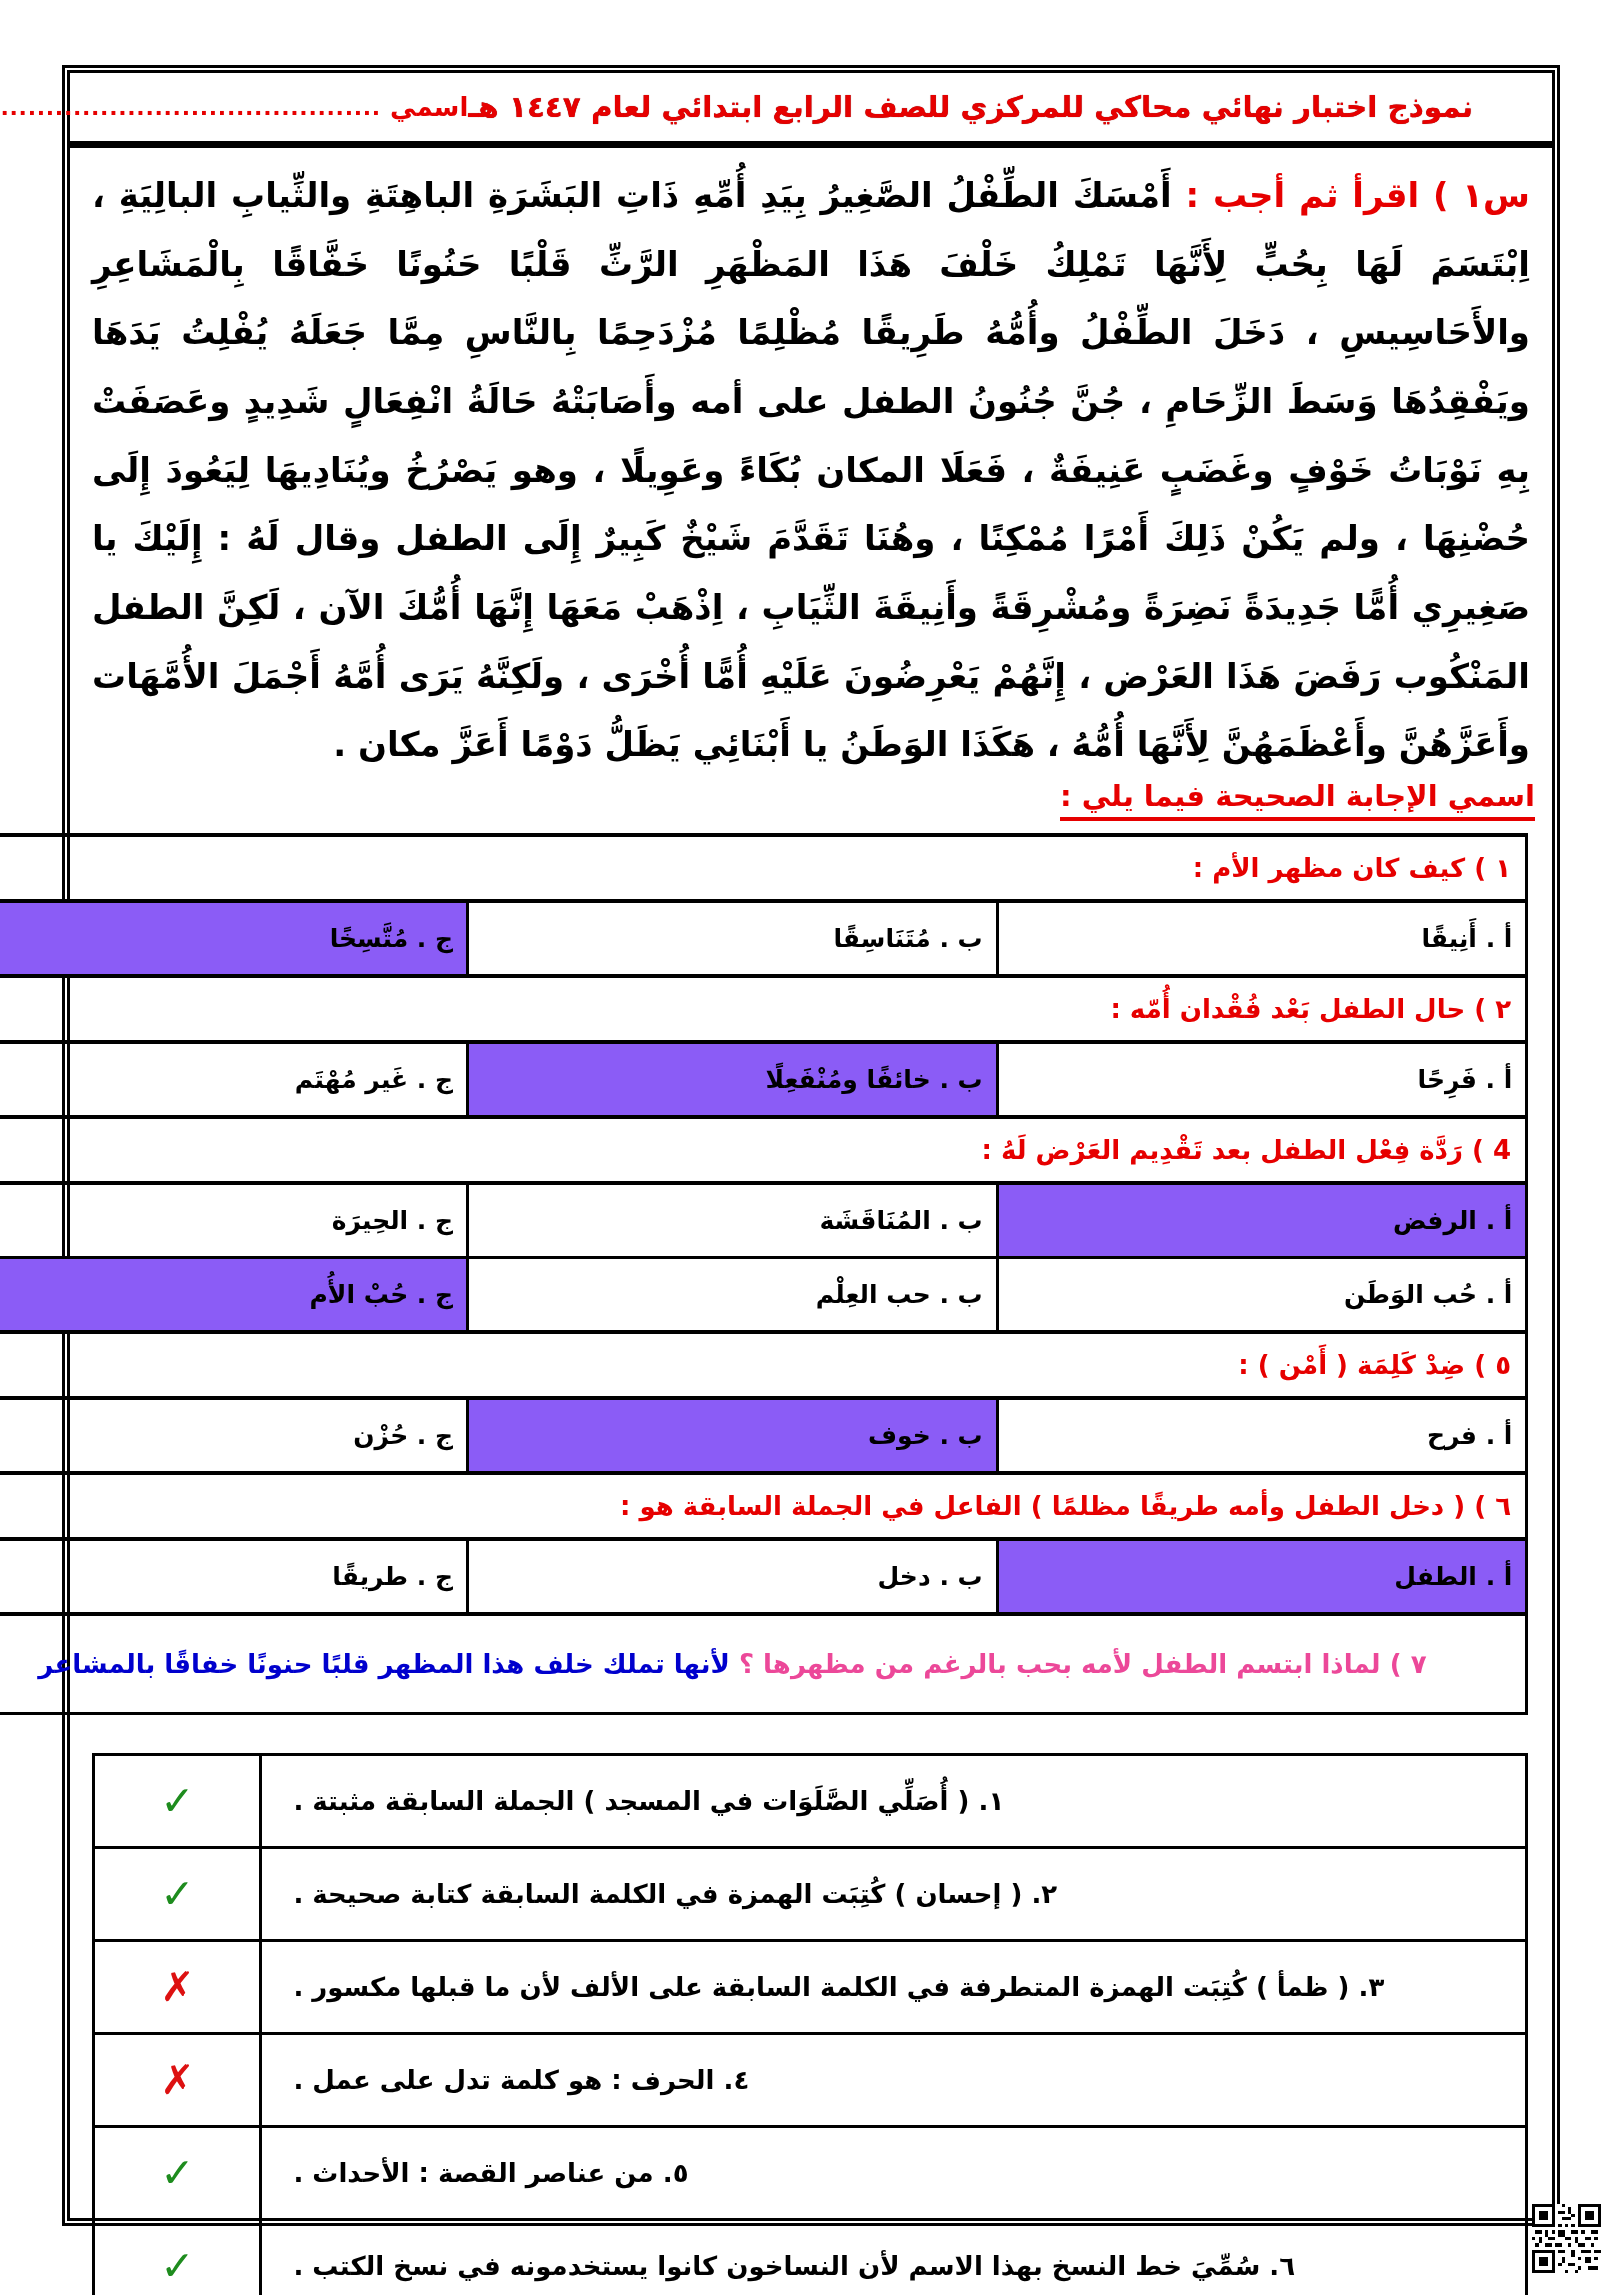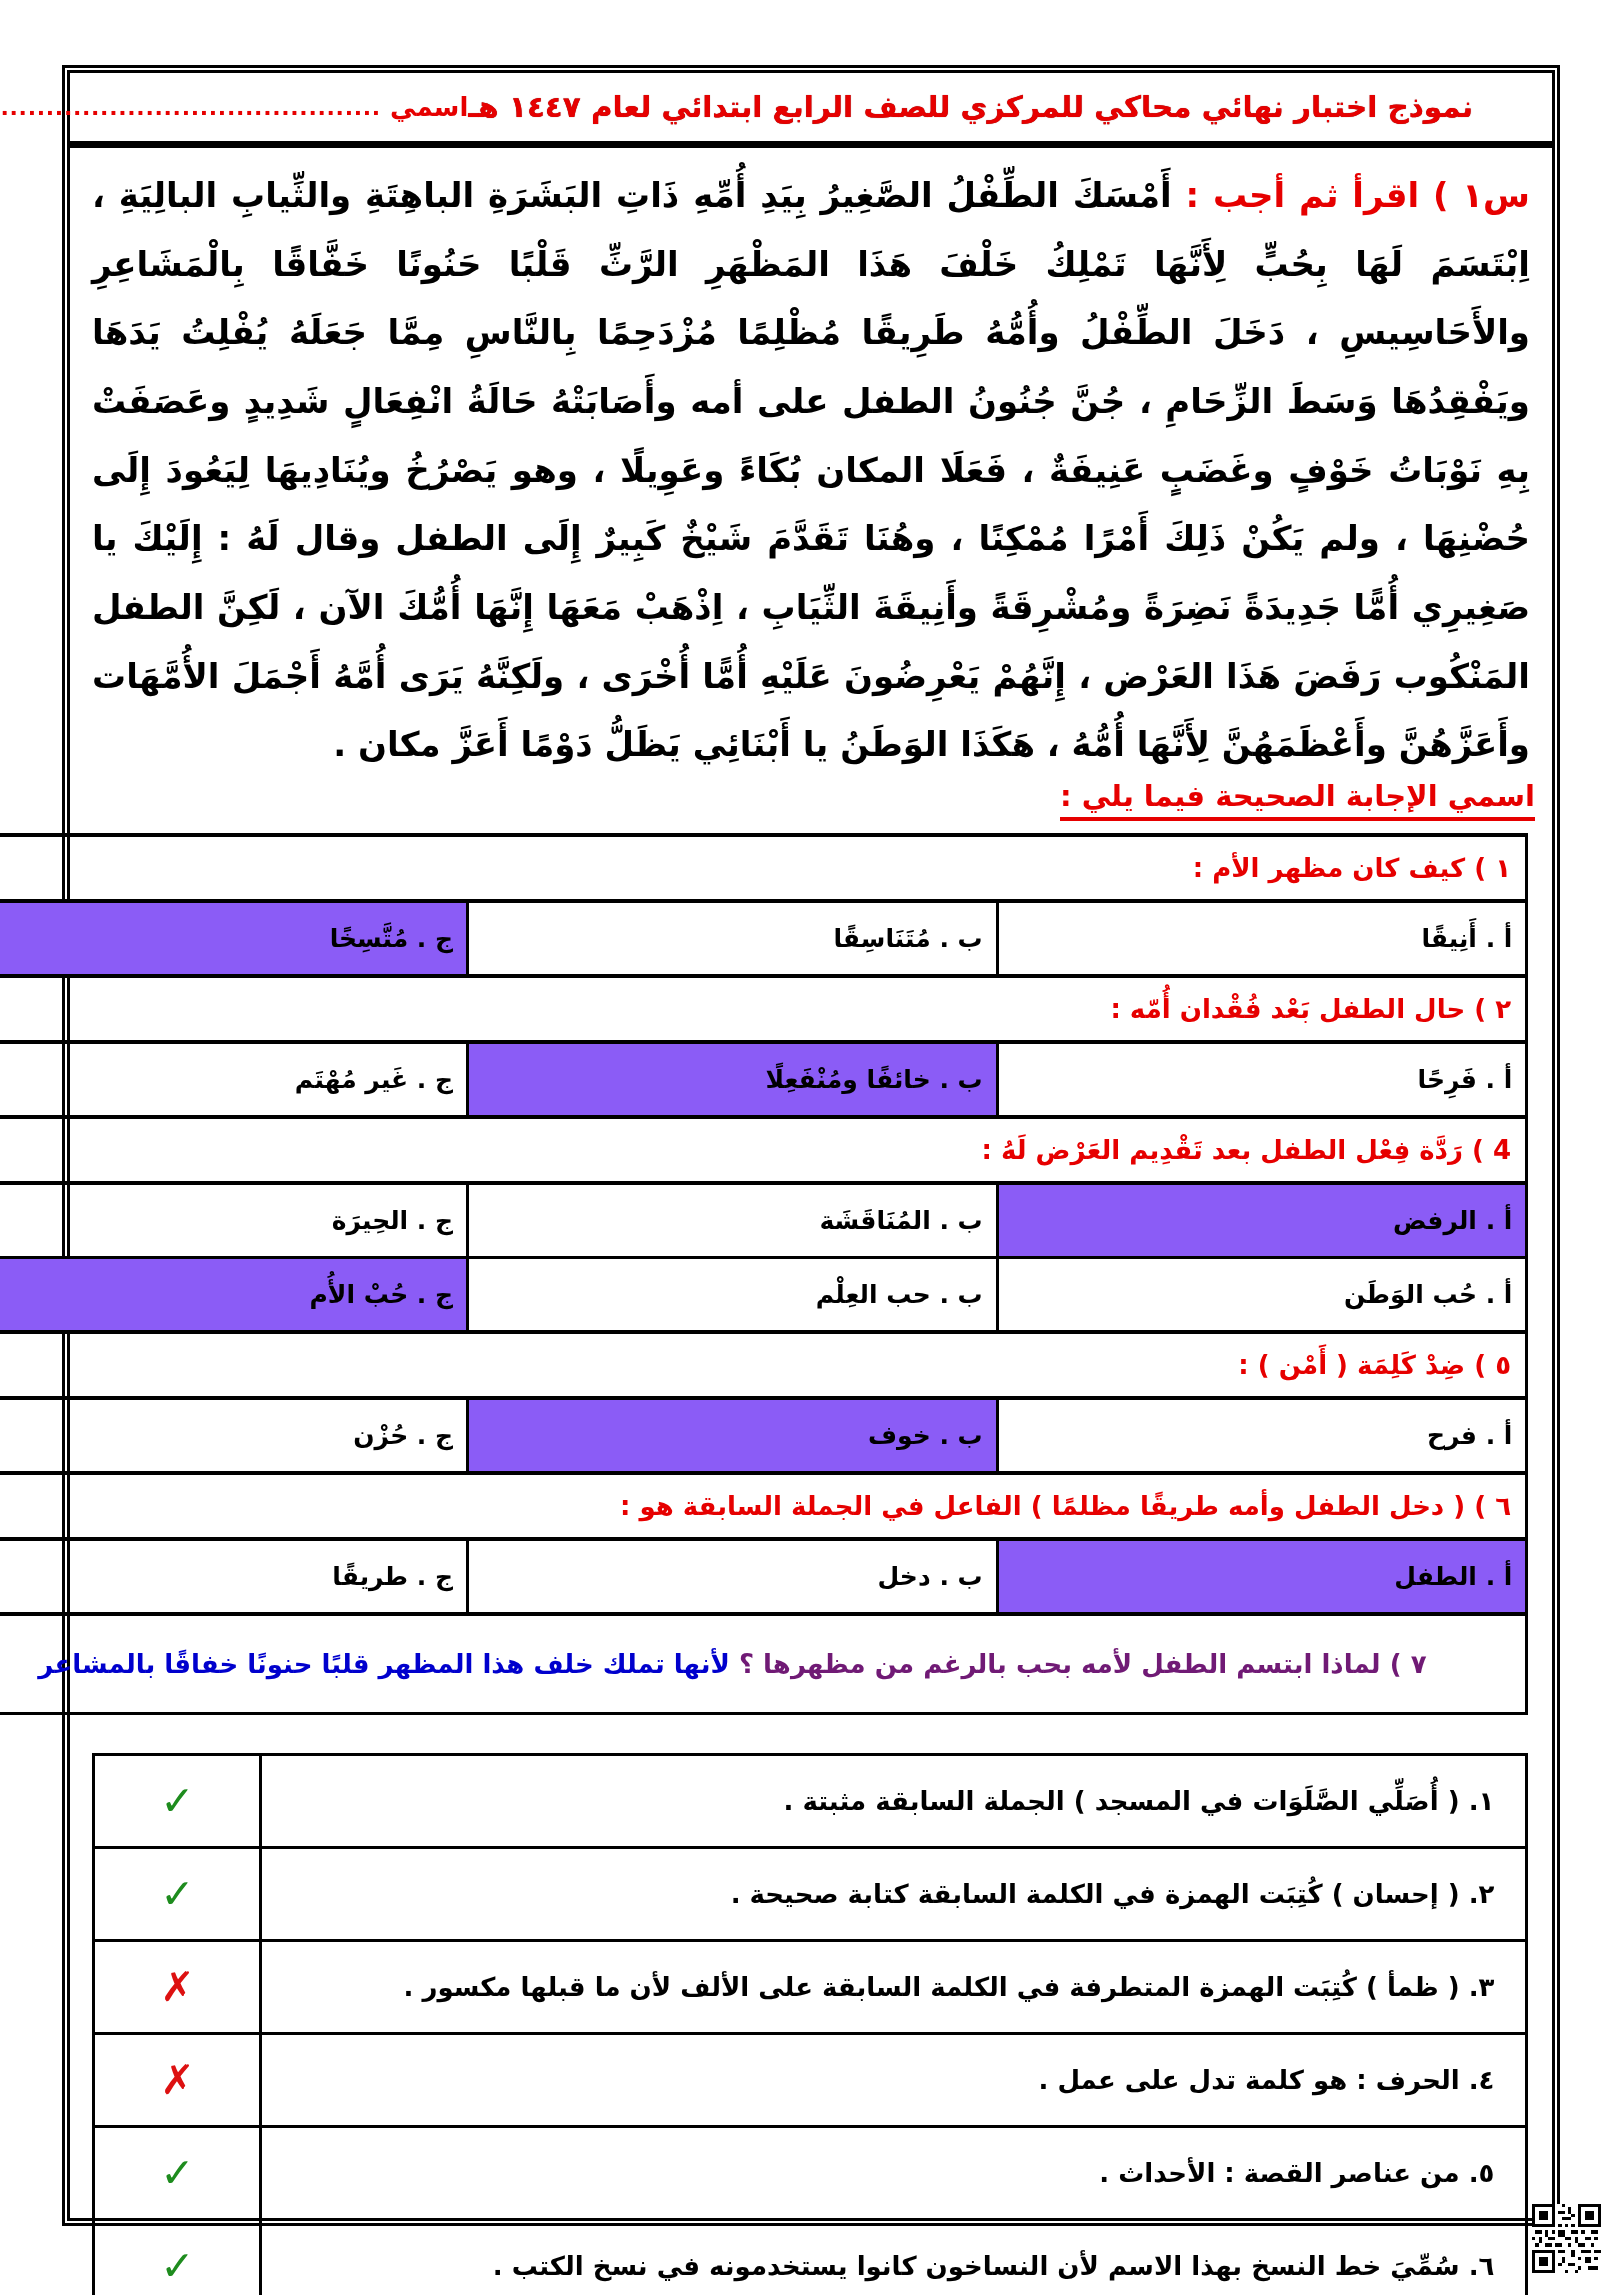--- a/index.html
+++ b/index.html
@@ -47,35 +47,35 @@
   }
   .mcq-table .opt-row td{
     width:33.33%;height:71px;font-weight:bold;font-size:25px;
     text-align:right;padding:0 13px;
   }
   .mcq-table td.hl{background:#8b5cf6;}
   .mcq-table .q7-row td{
     height:96px;text-align:center;font-weight:bold;font-size:26px;padding:0 7.9px;
     border-top-width:4.6px;
   }
-  .q7-q{color:#701a75;}
+  .q7-q{color:#ec4899;}
   .q7-a{color:#0000CD;}
   
   .tf-header{text-align:right;margin:17px 3.9px 0 0;}
   .tf-header .wrap{
     display:inline-block;color:#e60000;font-weight:bold;font-size:29px;
     border-bottom:7.2px solid #e60000;padding-bottom:6.5px;
   }
   .tf-header .check{color:#1E8C1E;font-size:33px;}
   .tf-header .cross{color:#e60000;font-size:30px;}
   .tf-table{width:1436px;margin:38px 23.6px 0;}
   .tf-table td{border:3.3px solid #000;}
   .tf-table td.stmt{
     height:90px;font-weight:bold;font-size:26px;color:#000;
-    text-align:right;padding:0 31px;
+    text-align:left;padding:0 31px;
   }
   .tf-table td.mark{width:162px;text-align:center;font-size:41px;font-weight:bold;}
   .tf-table td.mark.check{color:#1E8C1E;}
   .tf-table td.mark.cross{color:#DD1111;}
   
   .qr{position:absolute;right:22px;top:2204px;width:69px;height:69px;}
 </style>
 </head>
 <body>
 

